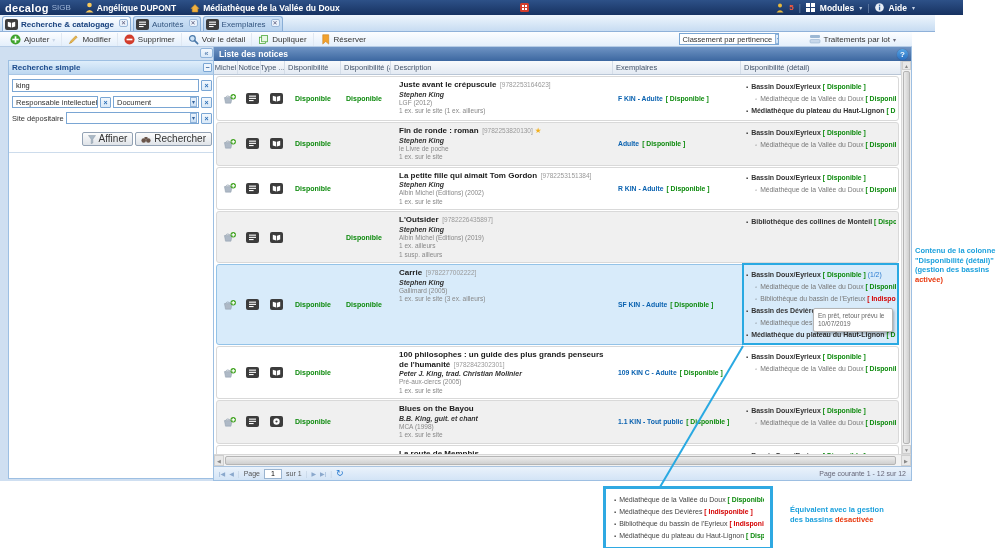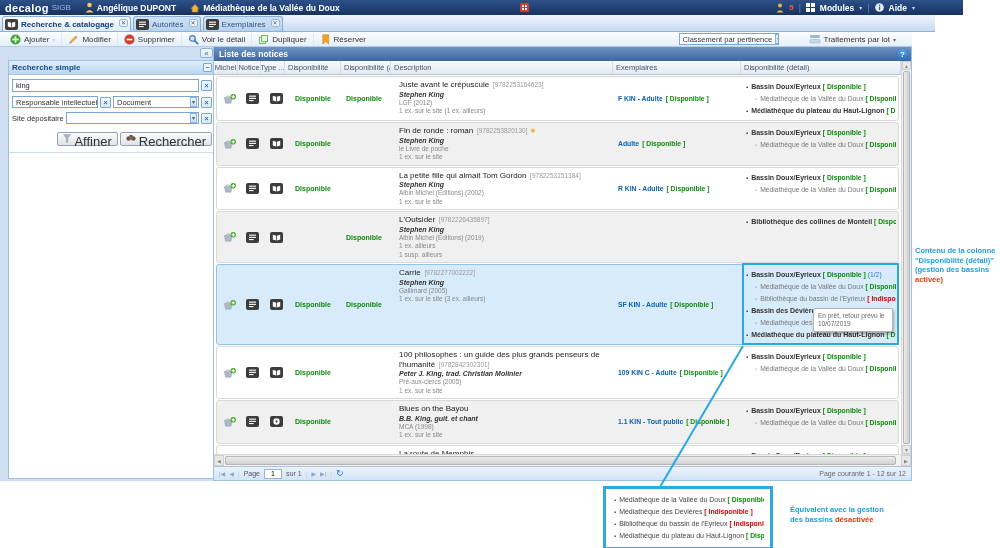--- a/index.html
+++ b/index.html
@@ -58,22 +58,22 @@
   .sp-body{padding:4px 3px 6px 3px;background:#fff;border-bottom:1px solid #cddcec}
   .frow{display:flex;align-items:center;gap:2px;margin-bottom:4px}
   .frow:last-child{margin-bottom:0}
   .tin{border:1px solid #7aa6d4;height:13px;font-size:7.5px;padding:0 3px;font-family:inherit;color:#222}
   .grow{flex:1;min-width:0}
   .w1{width:86px}
   .xbtn{width:11px;height:11px;flex:0 0 11px;background:linear-gradient(#f3f8fd,#d9e9f8);border:1px solid #7aa6d4;
     color:#2a6db5;font-size:7px;line-height:9px;text-align:center;font-weight:bold;border-radius:1px}
   .flab{font-size:7.5px;color:#333;width:52px;flex:0 0 52px}
   .btns{justify-content:flex-end;margin-top:8px}
-  .sbtn{display:inline-flex;align-items:flex-start;gap:3px;border:1px solid #93a2b4;border-radius:2px;
-    background:linear-gradient(#fcfcfc,#dfe3e8);font-size:13px;color:#333;padding:1px 5px;height:14px;font-family:inherit}
+  .sbtn{display:inline-flex;align-items:flex-end;gap:3px;border:1px solid #93a2b4;border-radius:2px;
+    background:linear-gradient(#fcfcfc,#dfe3e8);font-size:10px;color:#333;padding:1px 5px;height:14px;font-family:inherit}
 
   
   .listpanel{position:absolute;left:213px;top:0;width:699px;height:434px;background:#fff;border:1px solid #9dbfe2;border-top:none}
   .list-title{position:absolute;left:0;right:0;top:0;height:14px;background:linear-gradient(#6f94c4,#3c67a0);
     color:#fff;font-weight:bold;font-size:8.5px;line-height:14px;padding-left:5px}
   .help-q{position:absolute;right:3px;top:2px;width:11px;height:11px;border-radius:50%;
     background:linear-gradient(#55a4e4,#2a6fc0);color:#fff;font-size:8px;font-weight:bold;text-align:center;line-height:11px;
     box-shadow:0 0 1px #1c4b8c}
   .col-headers{position:absolute;left:0;right:10px;top:14px;height:14px;display:flex;
     background:linear-gradient(#f8fafc,#e3eaf3);border-bottom:1px solid #b9c6d6;color:#44546a;font-size:7.5px}
@@ -88,21 +88,21 @@
   .c-type{width:24px;flex:0 0 24px;display:flex;align-items:center;justify-content:center}
   .c-disp{width:56px;flex:0 0 56px;display:flex;align-items:center;padding-left:7px}
   .c-dispa{width:50px;flex:0 0 50px;display:flex;align-items:center}
   .c-desc{width:222px;flex:0 0 222px;padding-left:5px}
   .c-ex{width:128px;flex:0 0 128px;display:flex;align-items:center;white-space:nowrap;overflow:hidden}
   .c-det{flex:1;min-width:0;overflow:hidden;padding-top:4px}
   .green{color:#0d8a0d;font-weight:bold}
   .red{color:#d40000;font-weight:bold}
   .avail{font-size:7px}
   .d-title{font-size:8px;line-height:9.5px;color:#1a1a1a}
-  .d-title b{font-weight:normal}
+  .d-title b{font-weight:bold}
   .isbn{font-size:6.5px;color:#999;font-weight:normal}
   .star{color:#f2b01e;font-size:7.5px}
   .d-author{font-size:7px;font-style:italic;font-weight:bold;color:#333;line-height:9px}
   .d-pub,.d-hold{font-size:6.5px;color:#888;line-height:8.5px}
   .ex-label{font-size:6.8px;font-weight:bold;color:#0a62b0}
   .ex-status{font-size:6.8px;margin-left:3px}
   .det-line{line-height:11px;white-space:nowrap;overflow:hidden;font-size:7px}
   .det-line .blt{color:#444;font-size:6px;margin-right:3px}
   .det-line.l2{padding-left:9px}
   .det-name-1{font-weight:bold;color:#333}

